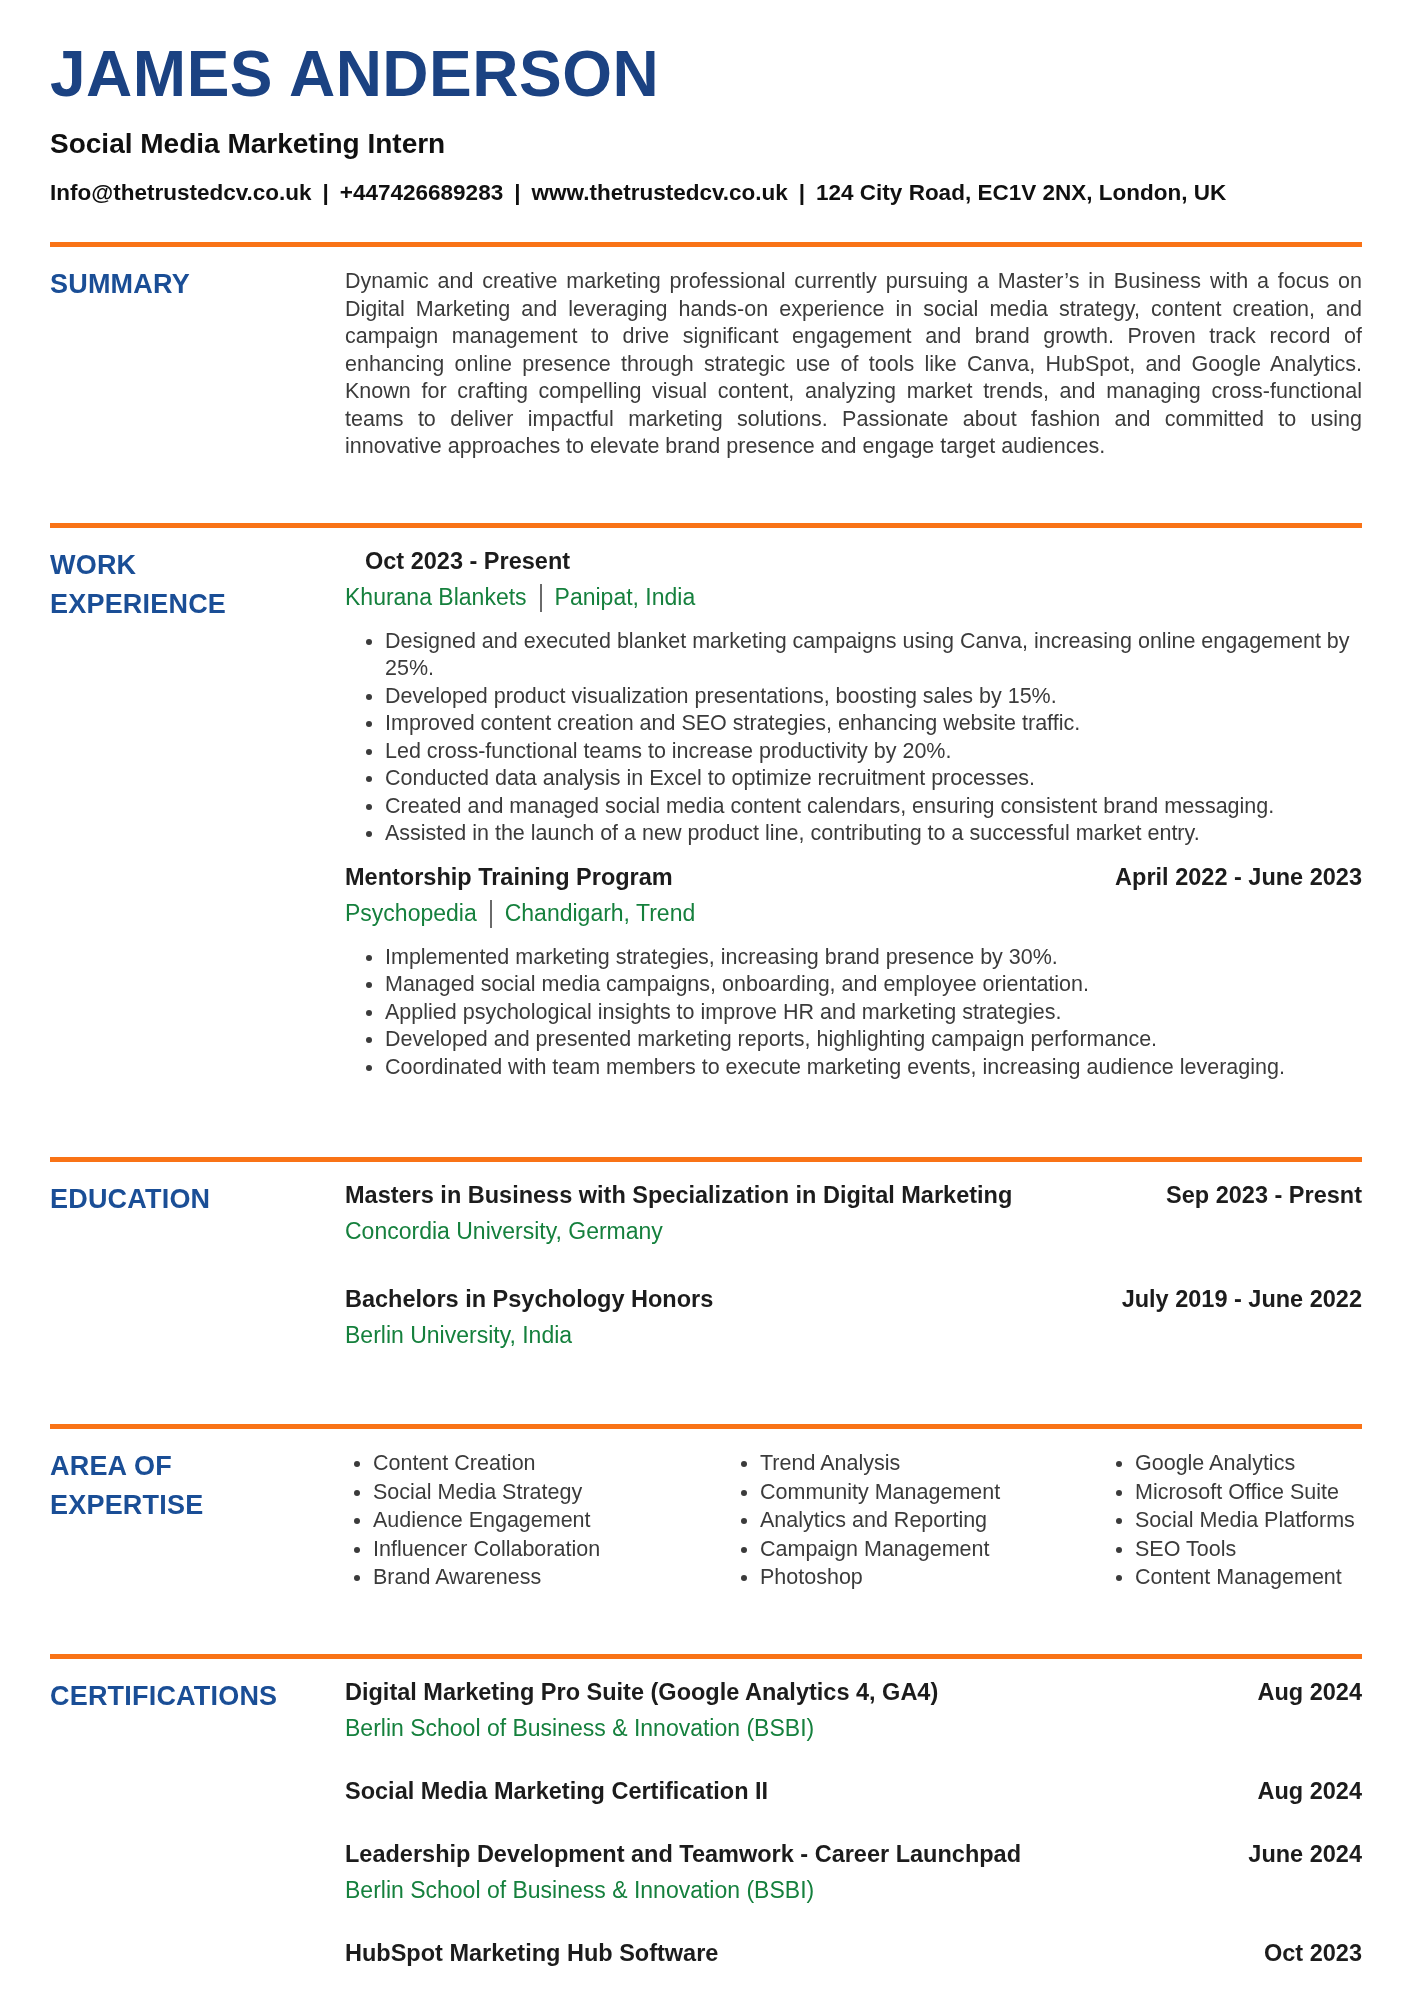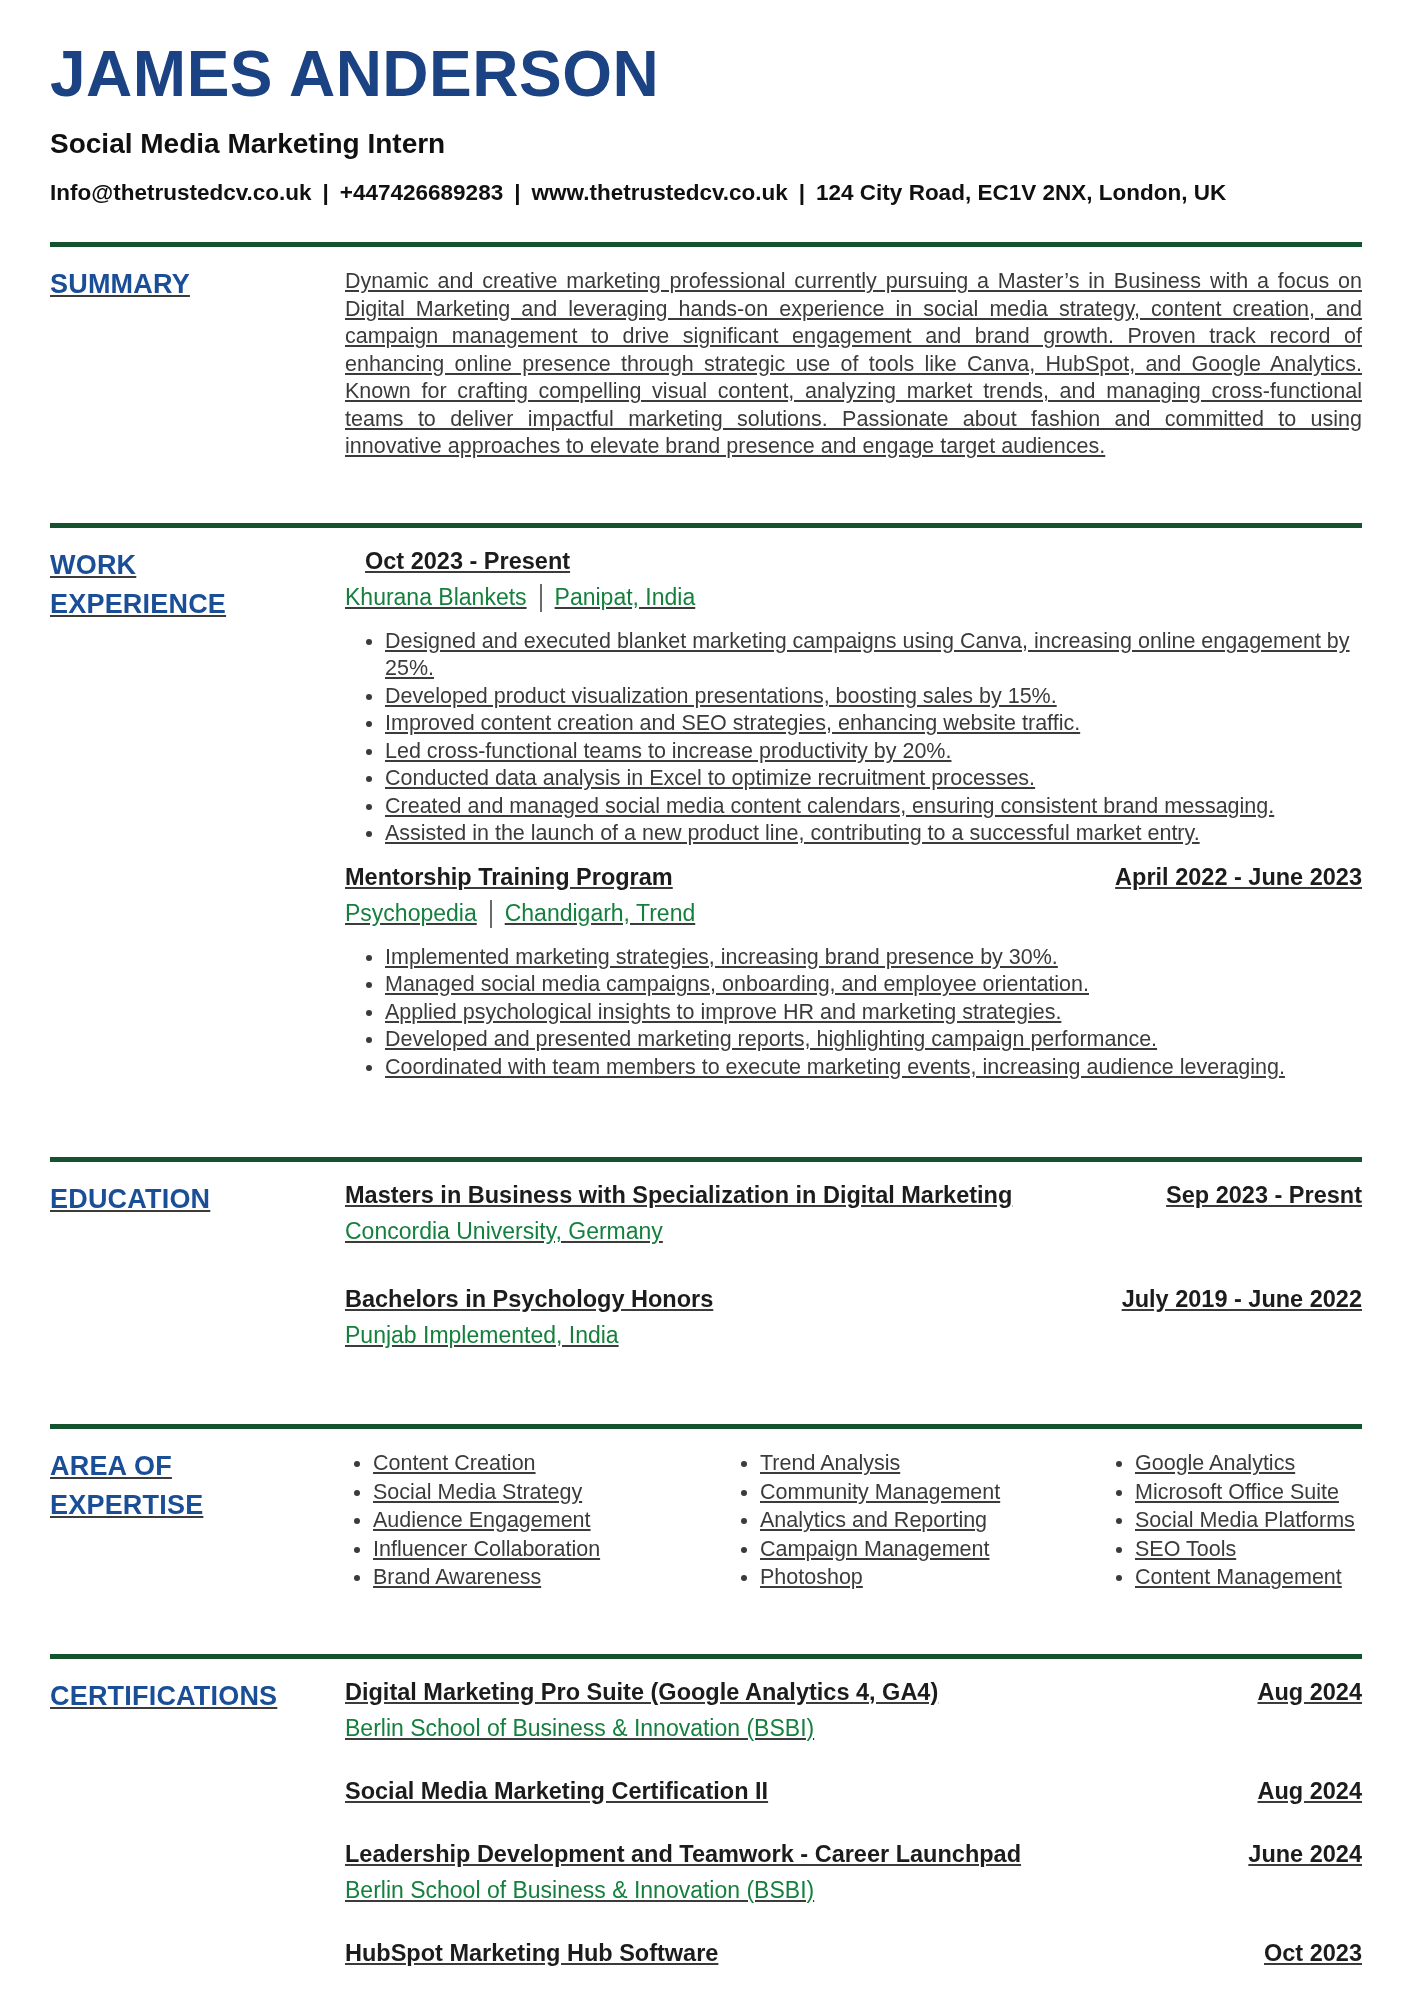--- a/index.html
+++ b/index.html
@@ -18,21 +18,21 @@
   .subtitle {
     margin-top: 22px; font-size: 28px; font-weight: 700; color: #101010;
   }
   .contact {
     margin-top: 20px; font-size: 22.5px; font-weight: 700; color: #101010;
     line-height: 26px;
   }
   .contact .csep { display: inline-block; margin: 0 11px; font-weight: 700; }
   
   section {
-    display: flex; border-top: 5px solid #14532d; padding-top: 18px; margin-top: 36px; text-decoration: underline;
+    display: flex; border-top: 5px solid #f97316; padding-top: 18px; margin-top: 36px;
   }
   .section-title { flex: 0 0 295px; }
   .section-title h2 {
     margin: 0; width: 232px; font-size: 27px; line-height: 1.45;
     font-weight: 700; color: #1a4e96; letter-spacing: 0.2px;
   }
   .section-body { flex: 1 1 auto; min-width: 0; }
   
   .summary-text {
     margin: 3px 0 0; font-size: 21.5px; line-height: 27.5px;
@@ -144,21 +144,21 @@
           <span class="entry-date">Sep 2023 - Presnt</span>
         </div>
         <div class="entry-sub">Concordia University, Germany</div>
       </div>
 
       <div class="edu-entry">
         <div class="entry-head">
           <span class="entry-title">Bachelors in Psychology Honors</span>
           <span class="entry-date">July 2019 - June 2022</span>
         </div>
-        <div class="entry-sub">Punjab Implemented, India</div>
+        <div class="entry-sub">Berlin University, India</div>
       </div>
 
     </div>
   </section>
 
   <section>
     <div class="section-title">
       <h2>AREA OF EXPERTISE</h2>
     </div>
     <div class="section-body exp-body">

